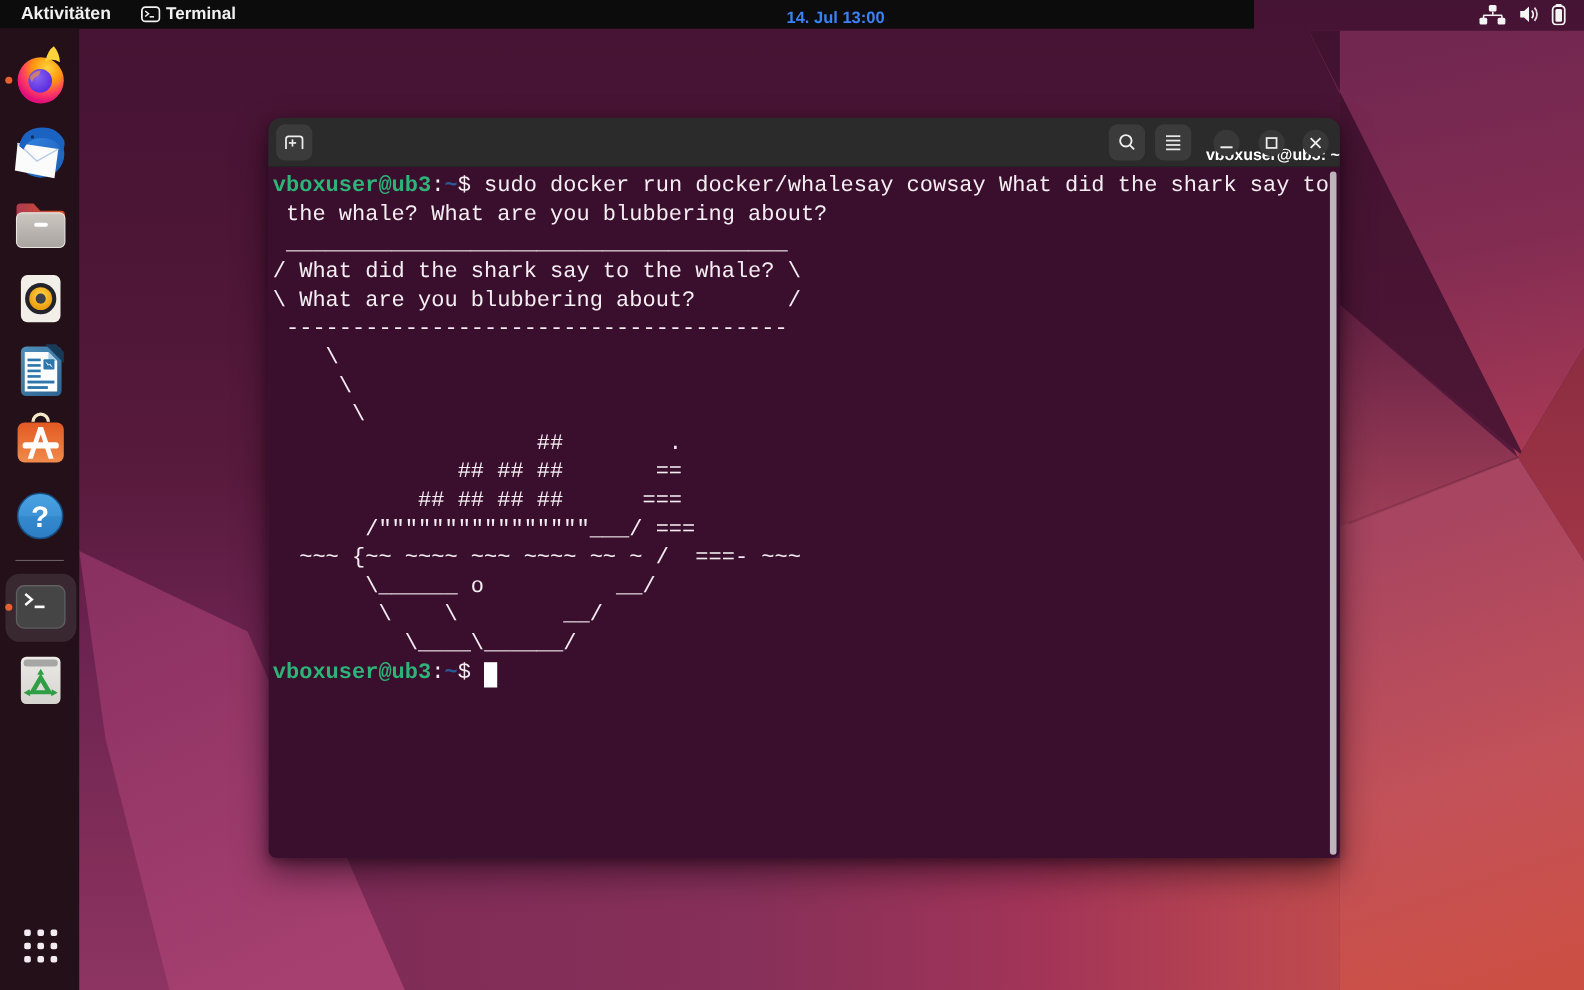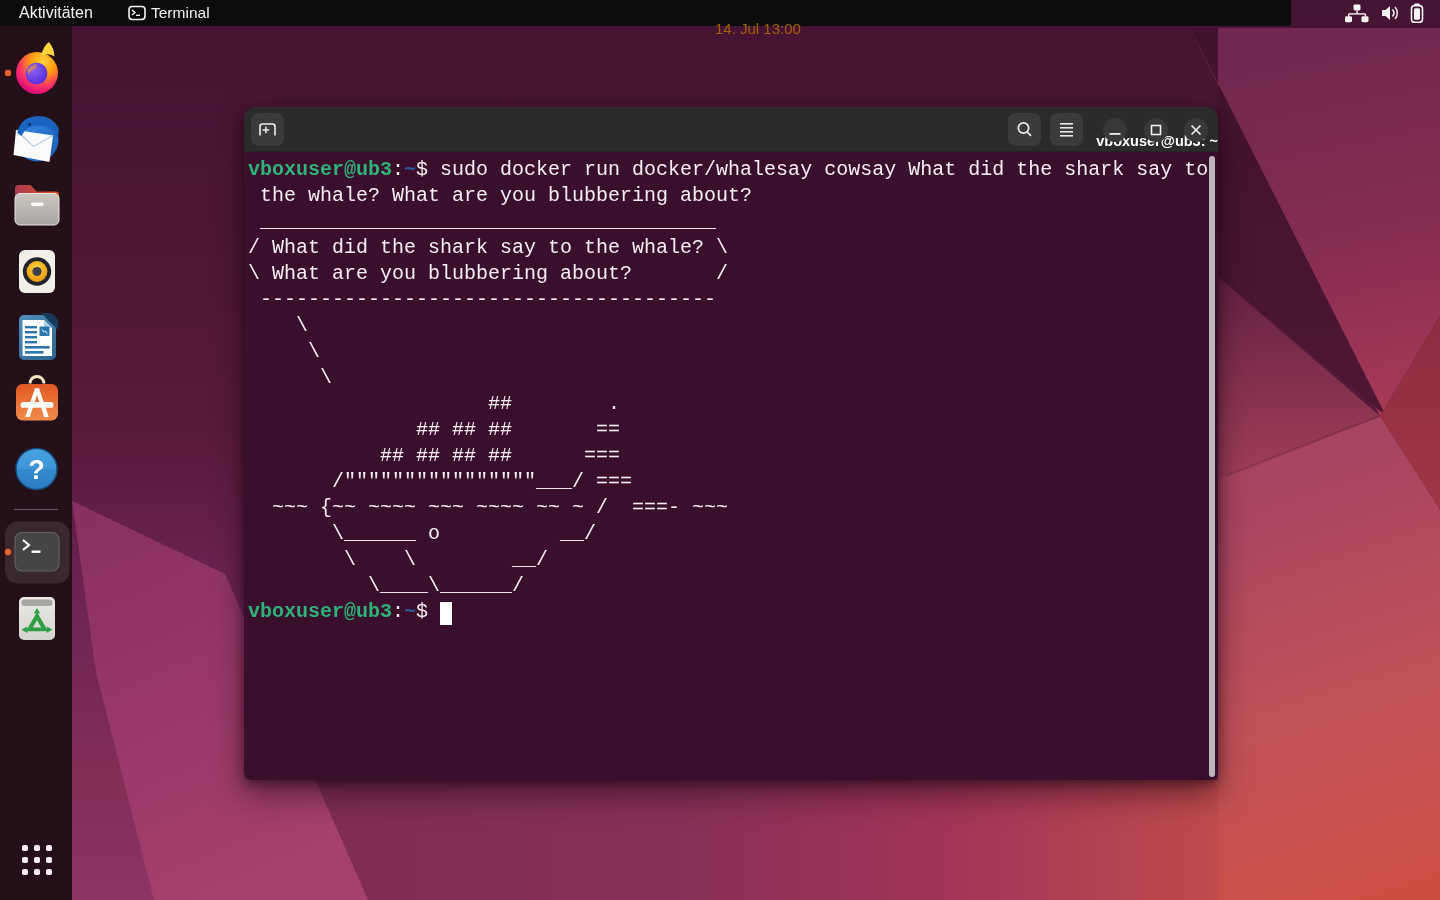--- a/index.html
+++ b/index.html
@@ -1,24 +1,24 @@
 <!DOCTYPE html>
 <html><head><meta charset="utf-8">
 <style>
 html,body{margin:0;padding:0;width:1440px;height:900px;overflow:hidden;background:#000;
 font-family:"Liberation Sans",sans-serif;}
 #stage{position:absolute;inset:0;width:1440px;height:900px;}
 .wp{position:absolute;left:0;top:0;}
 
-#topbar{position:absolute;left:0;top:0;width:1291px;height:26px;background:#0c0c0c;color:#f1f1f1;
-font-size:15px;}
+#topbar{position:absolute;left:0;top:0;width:1140px;height:26px;background:#0c0c0c;color:#f1f1f1;
+font-size:15px;font-weight:bold;}
 #topbar .act{font-size:16px;}#topbar .appname{font-size:15.5px;}
 #topbar .act{position:absolute;left:19px;top:4px;}
 #topbar .appname{position:absolute;left:151px;top:4px;text-align:right;}
-#topbar .clock{position:absolute;left:715px;top:20px;color:#a16207;}
+#topbar .clock{position:absolute;left:715px;top:8px;color:#3b82f6;}
 
 #dock{position:absolute;left:0;top:26px;width:72px;height:874px;background:#241019;}
 
 #win{position:absolute;left:244px;top:107px;width:974px;height:673px;border-radius:12px 12px 7px 7px;
 box-shadow:0 14px 30px rgba(15,2,14,.5),0 3px 10px rgba(15,2,14,.4);}
 #titlebar{position:absolute;left:0;top:0;width:974px;height:45px;background:#2b2b2b;border-radius:12px 12px 0 0;box-shadow:inset 0 -1px 0 #232323;}
 #titlebar .title{position:absolute;left:0;top:12px;width:974px;height:45px;line-height:45px;text-align:right;
 color:#fff;font-weight:bold;font-size:14.5px;}
 .sqbtn{position:absolute;top:6px;width:33px;height:33px;border-radius:8px;background:#3b3b3b;}
 .cirbtn{position:absolute;top:10.5px;width:24px;height:24px;border-radius:12px;background:#383838;}

